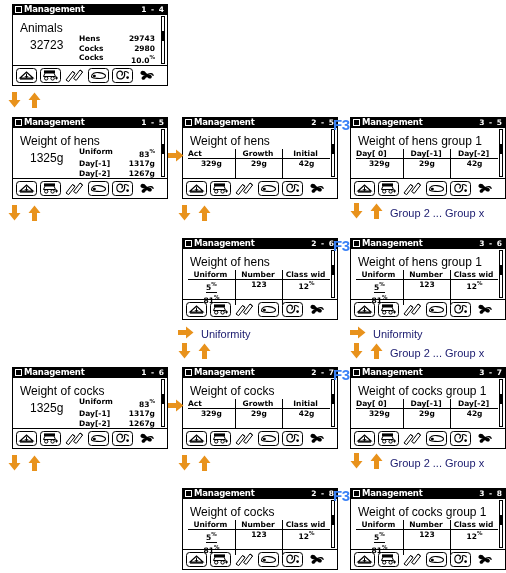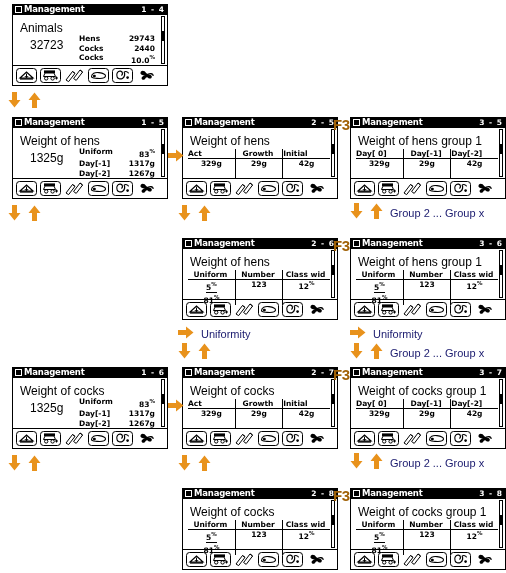--- a/index.html
+++ b/index.html
@@ -117,21 +117,21 @@
     table-layout:fixed;
   }
   table.lcdtab th{
     font-weight:bold;
     border-bottom:1px solid #000;
     border-right:1px solid #000;
     padding:0 2px 0 0;
     height:9px;
     white-space:nowrap;
   }
-  table.lcdtab th.last{border-right:none;text-align:left;}
+  table.lcdtab th.last{border-right:none;text-align:center;}
   table.lcdtab td{
     border-right:1px solid #000;
     text-align:center;
     height:10px;
     padding:0;
     vertical-align:top;
     white-space:nowrap;
   }
   table.lcdtab td.last{border-right:none;}
   table.lcdtab td sup{font-size:5.5px;}
@@ -169,21 +169,21 @@
     font-size:11px;
     color:#1a1a6e;
     font-family:"Liberation Sans", sans-serif;
     margin-left:7px;
     white-space:nowrap;
   }
   .fkey{
     position:absolute;
     font-size:15px;
     font-weight:bold;
-    color:#a16207;
+    color:#3b82f6;
     font-family:"Liberation Sans", sans-serif;
     letter-spacing:-0.5px;
   }
 </style>
 </head>
 <body>
 
 <div class="lcd" id="p1" style="left:12px;  top:4px;">
     <div class="lcd-title">
       <span class="t-icon"></span>
@@ -194,21 +194,21 @@
       <div class="screen-head">Animals</div>
       <div class="bigrow">
         <div class="bigval">32723</div>
         <div class="kvlist">
           <div class="kv">
             <span class="k">Hens</span>
             <span class="v">29743</span>
           </div>
           <div class="kv">
             <span class="k">Cocks</span>
-            <span class="v">2440</span>
+            <span class="v">2980</span>
           </div>
           <div class="kv">
             <span class="k">Cocks</span>
             <span class="v">10.0<sup>%</sup></span>
           </div>
         </div>
       </div>
       <div class="scrollcol">
         <i></i>
       </div>

